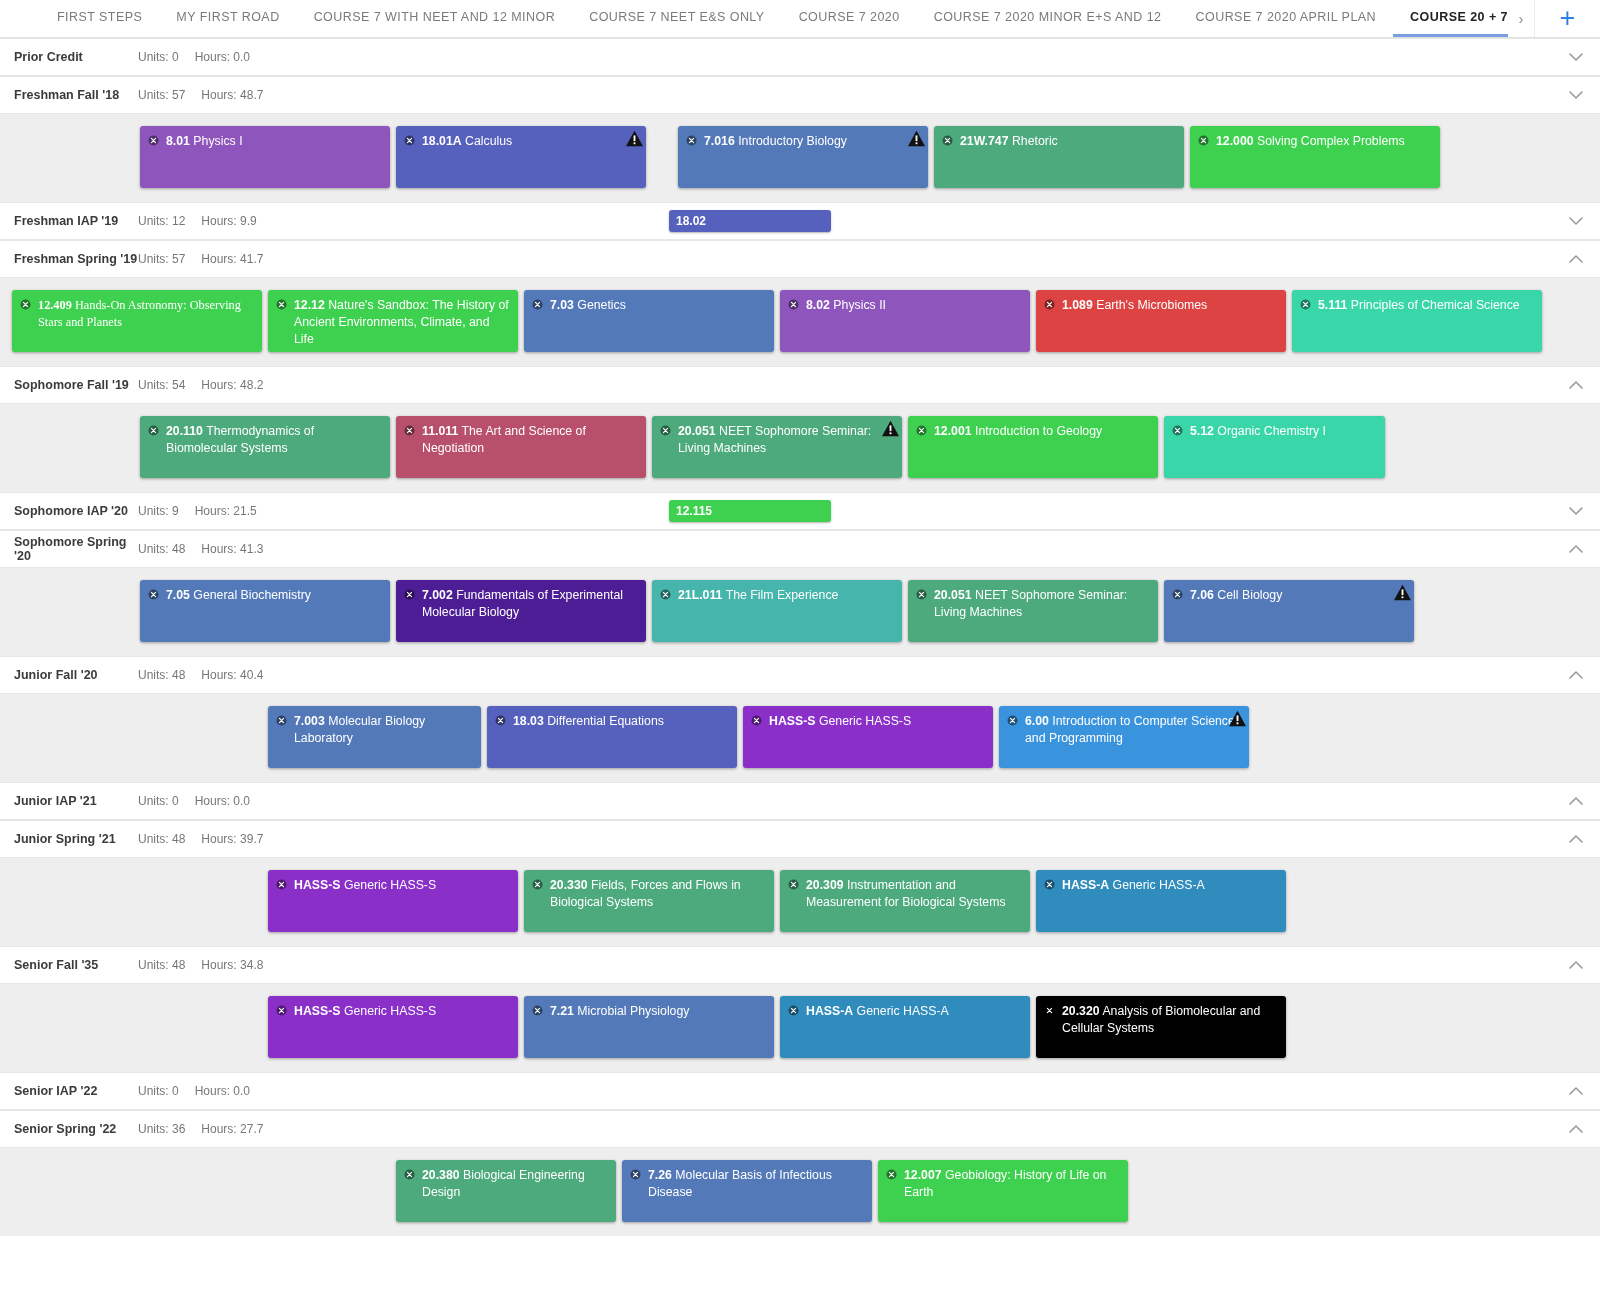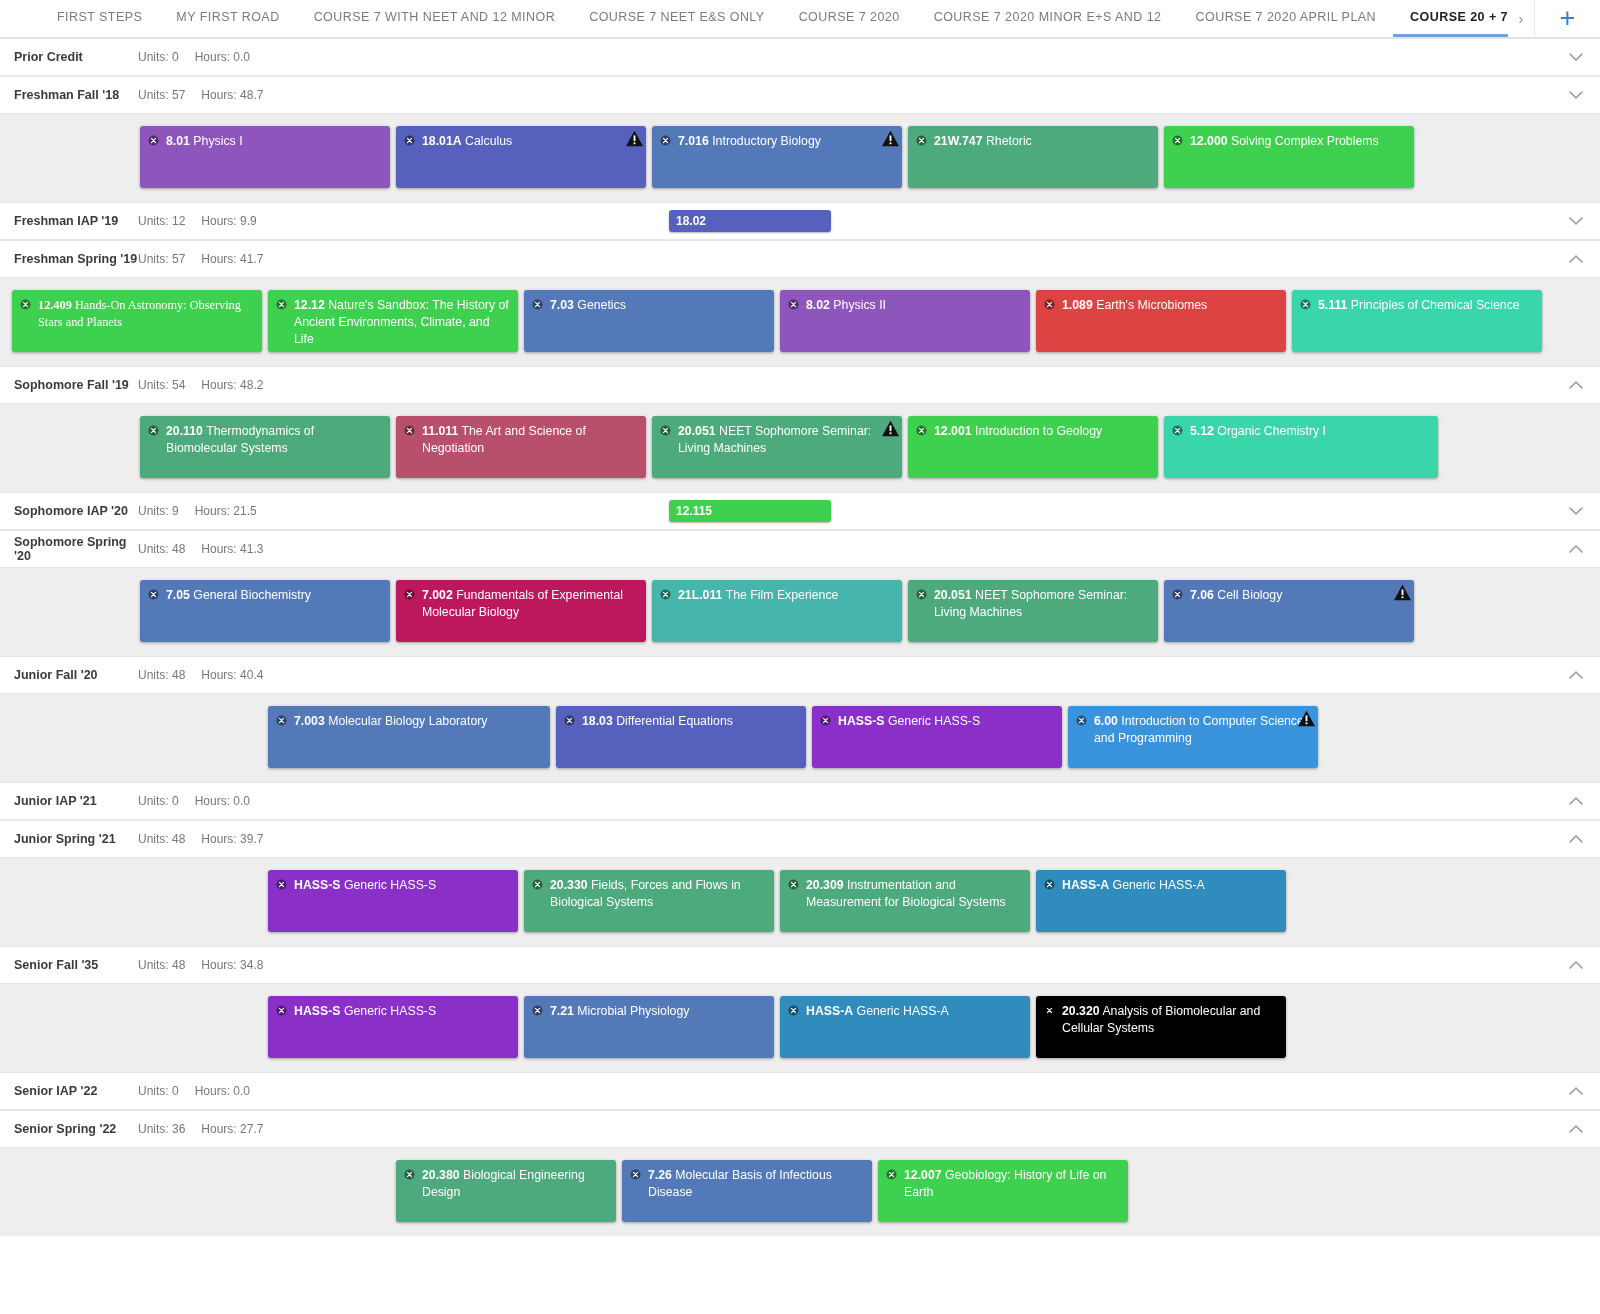--- a/index.html
+++ b/index.html
@@ -199,21 +199,21 @@
             <circle cx="12" cy="12" r="11" fill="rgba(0,0,0,0.45)"></circle>
             <path d="M7.5 7.5 L16.5 16.5 M16.5 7.5 L7.5 16.5" stroke="#ffffff" stroke-width="2.6" stroke-linecap="round"></path>
           </svg>
           <svg class="warn-icon" viewBox="0 0 24 22">
             <path d="M12 1 L23 21 L1 21 Z" fill="#111111"></path>
             <rect x="10.8" y="7" width="2.4" height="7.4" fill="#ffffff"></rect>
             <rect x="10.8" y="16" width="2.4" height="2.4" fill="#ffffff"></rect>
           </svg>
           <div class="card-line"><span class="card-num">18.01A</span> <span class="card-title">Calculus</span></div>
         </div>
-        <div class="card" style="background: rgb(83, 121, 185); width: 250px; margin-right: 6px;">
+        <div class="card" style="background: rgb(83, 121, 185); width: 250px; margin-right: 6px; margin-left: 26px;">
           <svg class="x-icon" viewBox="0 0 24 24">
             <circle cx="12" cy="12" r="11" fill="rgba(0,0,0,0.45)"></circle>
             <path d="M7.5 7.5 L16.5 16.5 M16.5 7.5 L7.5 16.5" stroke="#ffffff" stroke-width="2.6" stroke-linecap="round"></path>
           </svg>
           <svg class="warn-icon" viewBox="0 0 24 22">
             <path d="M12 1 L23 21 L1 21 Z" fill="#111111"></path>
             <rect x="10.8" y="7" width="2.4" height="7.4" fill="#ffffff"></rect>
             <rect x="10.8" y="16" width="2.4" height="2.4" fill="#ffffff"></rect>
           </svg>
           <div class="card-line"><span class="card-num">7.016</span> <span class="card-title">Introductory Biology</span></div>
@@ -345,21 +345,21 @@
           </svg>
           <div class="card-line"><span class="card-num">20.051</span> <span class="card-title">NEET Sophomore Seminar: Living Machines</span></div>
         </div>
         <div class="card" style="background: rgb(62, 209, 79); width: 250px; margin-right: 6px;">
           <svg class="x-icon" viewBox="0 0 24 24">
             <circle cx="12" cy="12" r="11" fill="rgba(0,0,0,0.45)"></circle>
             <path d="M7.5 7.5 L16.5 16.5 M16.5 7.5 L7.5 16.5" stroke="#ffffff" stroke-width="2.6" stroke-linecap="round"></path>
           </svg>
           <div class="card-line"><span class="card-num">12.001</span> <span class="card-title">Introduction to Geology</span></div>
         </div>
-        <div class="card" style="background: rgb(57, 214, 170); width: 274px; margin-right: 6px;">
+        <div class="card" style="background: rgb(57, 214, 170); width: 221px; margin-right: 6px;">
           <svg class="x-icon" viewBox="0 0 24 24">
             <circle cx="12" cy="12" r="11" fill="rgba(0,0,0,0.45)"></circle>
             <path d="M7.5 7.5 L16.5 16.5 M16.5 7.5 L7.5 16.5" stroke="#ffffff" stroke-width="2.6" stroke-linecap="round"></path>
           </svg>
           <div class="card-line"><span class="card-num">5.12</span> <span class="card-title">Organic Chemistry I</span></div>
         </div>
       </div>
     </div>
     <div class="sem-header">
       <div class="sem-name">Sophomore IAP '20</div>
@@ -388,21 +388,21 @@
     </div>
     <div class="sem-body">
       <div class="cards" style="padding-left: 140px;">
         <div class="card" style="background: rgb(83, 121, 185); width: 250px; margin-right: 6px;">
           <svg class="x-icon" viewBox="0 0 24 24">
             <circle cx="12" cy="12" r="11" fill="rgba(0,0,0,0.45)"></circle>
             <path d="M7.5 7.5 L16.5 16.5 M16.5 7.5 L7.5 16.5" stroke="#ffffff" stroke-width="2.6" stroke-linecap="round"></path>
           </svg>
           <div class="card-line"><span class="card-num">7.05</span> <span class="card-title">General Biochemistry</span></div>
         </div>
-        <div class="card" style="background: #be185d; width: 250px; margin-right: 6px;">
+        <div class="card" style="background: #4c1d95; width: 250px; margin-right: 6px;">
           <svg class="x-icon" viewBox="0 0 24 24">
             <circle cx="12" cy="12" r="11" fill="rgba(0,0,0,0.45)"></circle>
             <path d="M7.5 7.5 L16.5 16.5 M16.5 7.5 L7.5 16.5" stroke="#ffffff" stroke-width="2.6" stroke-linecap="round"></path>
           </svg>
           <div class="card-line"><span class="card-num">7.002</span> <span class="card-title">Fundamentals of Experimental Molecular Biology</span></div>
         </div>
         <div class="card" style="background: rgb(70, 181, 171); width: 250px; margin-right: 6px;">
           <svg class="x-icon" viewBox="0 0 24 24">
             <circle cx="12" cy="12" r="11" fill="rgba(0,0,0,0.45)"></circle>
             <path d="M7.5 7.5 L16.5 16.5 M16.5 7.5 L7.5 16.5" stroke="#ffffff" stroke-width="2.6" stroke-linecap="round"></path>
@@ -437,21 +437,21 @@
         <span>Hours: 40.4</span>
       </div>
       <div class="chev">
         <svg width="20" height="16" viewBox="0 0 20 16">
           <path d="M4 11 L10 5 L16 11" fill="none" stroke="#9a9a9a" stroke-width="1.6" stroke-linecap="round" stroke-linejoin="round"></path>
         </svg>
       </div>
     </div>
     <div class="sem-body">
       <div class="cards" style="padding-left: 268px;">
-        <div class="card" style="background: rgb(83, 121, 185); width: 282px; margin-right: 6px;">
+        <div class="card" style="background: rgb(83, 121, 185); width: 213px; margin-right: 6px;">
           <svg class="x-icon" viewBox="0 0 24 24">
             <circle cx="12" cy="12" r="11" fill="rgba(0,0,0,0.45)"></circle>
             <path d="M7.5 7.5 L16.5 16.5 M16.5 7.5 L7.5 16.5" stroke="#ffffff" stroke-width="2.6" stroke-linecap="round"></path>
           </svg>
           <div class="card-line"><span class="card-num">7.003</span> <span class="card-title">Molecular Biology Laboratory</span></div>
         </div>
         <div class="card" style="background: rgb(86, 96, 189); width: 250px; margin-right: 6px;">
           <svg class="x-icon" viewBox="0 0 24 24">
             <circle cx="12" cy="12" r="11" fill="rgba(0,0,0,0.45)"></circle>
             <path d="M7.5 7.5 L16.5 16.5 M16.5 7.5 L7.5 16.5" stroke="#ffffff" stroke-width="2.6" stroke-linecap="round"></path>

